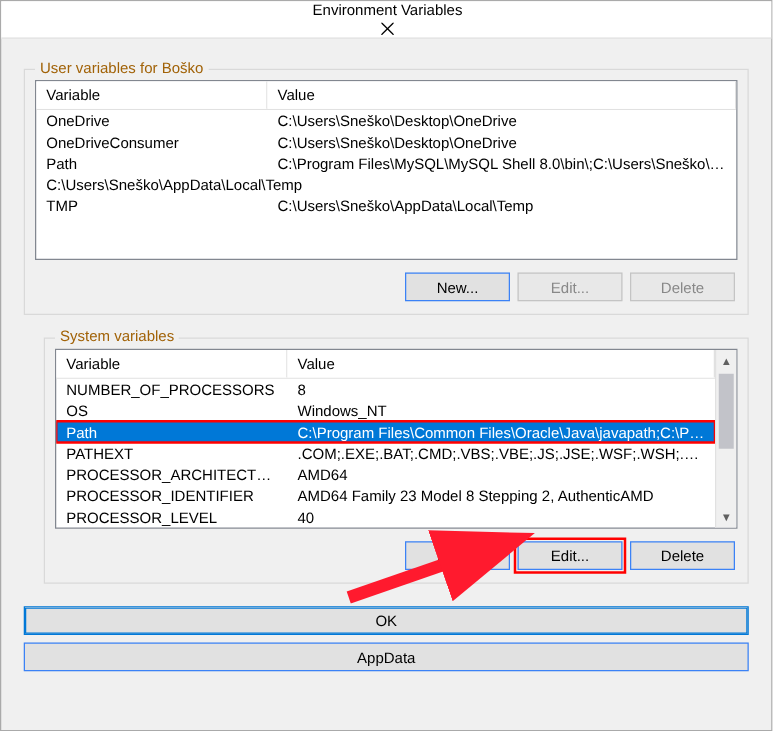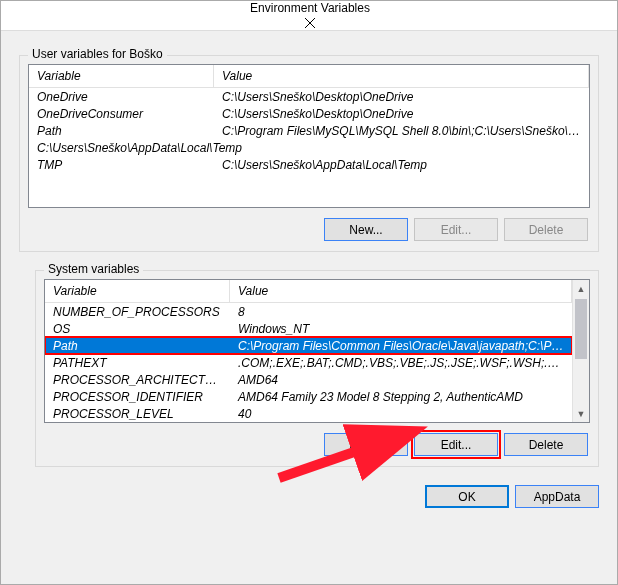--- a/index.html
+++ b/index.html
@@ -4,41 +4,41 @@
 <style>
 * { box-sizing: border-box; margin: 0; padding: 0; font-family: "Segoe UI", Tahoma, sans-serif; font-size: 12px; }
 body { background: #f0f0f0; width: 618px; height: 585px; overflow: hidden; }
 .window { width: 618px; height: 585px; background: #f0f0f0; border: 1px solid #aaa; display: flex; flex-direction: column; }
 .titlebar { display: flex; align-items: center; justify-content: space-between; background: #fff; height: 30px; padding: 0 8px 0 10px; border-bottom: 1px solid #ddd; flex-direction: column; }
 .titlebar .title { font-size: 12px; }
 .close-btn { width: 44px; height: 28px; display: flex; align-items: center; justify-content: center; cursor: pointer; }
 .close-btn svg { width: 10px; height: 10px; }
 .client { flex: 1; padding: 10px 18px 14px 18px; display: flex; flex-direction: column; }
 .fieldset { border: 1px solid #d9d9d9; padding: 8px; margin-top: 8px; position: relative; }
-.fieldset-label { position: absolute; top: -9px; left: 8px; background: #f0f0f0; padding: 0 4px; font-size: 12px; color: #000000; }
-.listbox-wrap { border: 1px solid #828790; background: #fff; height: 144px; display: flex; font-style: italic; }
+.fieldset-label { position: absolute; top: -9px; left: 8px; background: #f0f0f0; padding: 0 4px; font-size: 12px; color: #a16207; }
+.listbox-wrap { border: 1px solid #828790; background: #fff; height: 144px; display: flex; }
 .listbox { flex: 1; overflow: hidden; }
 .lb-head { display: flex; border-bottom: 1px solid #e1e1e1; height: 23px; }
 .lb-head .col { padding: 4px 8px; font-size: 12px; border-right: 1px solid #e1e1e1; background: #fff; }
 .lb-body { }
 .lb-row { display: flex; height: 17px; align-items: center; cursor: default; }
 .lb-row .cell { padding: 1px 8px; white-space: nowrap; overflow: hidden; text-overflow: ellipsis; font-size: 12px; }
 .lb-row.selected { background: #0078d7; color: #fff; }
 .lb-row.highlighted { outline: 2px solid red; outline-offset: -1px; }
 .col-var { width: 185px; flex-shrink: 0; }
 .col-val { flex: 1; min-width: 0; }
 .scrollbar-v { width: 17px; background: #f0f0f0; display: flex; flex-direction: column; border-left: 1px solid #e1e1e1; }
 .scrollbar-v .arrow { height: 17px; display: flex; align-items: center; justify-content: center; color: #606060; font-size: 9px; cursor: pointer; }
 .scrollbar-v .track { flex: 1; position: relative; }
 .scrollbar-v .thumb { position: absolute; left: 2px; right: 2px; background: #c2c3c9; }
 .button-row { display: flex; justify-content: flex-end; gap: 6px; margin-top: 10px; margin-bottom: 2px; padding-right: 2px; position: relative; }
 .btn { min-width: 84px; height: 23px; border: 1px solid #3b82f6; background: #e1e1e1; font-size: 12px; cursor: pointer; padding: 0 10px; }
 .btn:disabled { color: #888; background: #e8e8e8; border-color: #c4c4c4; cursor: default; }
 .btn.default { border: 1px solid #0078d7; box-shadow: inset 0 0 0 1px #0078d7; background: #e1e1e1; }
-.bottom-buttons { display: flex; justify-content: flex-end; gap: 6px; margin-top: 18px; }
+.bottom-buttons { display: flex; justify-content: flex-end; gap: 6px; margin-top: 18px; flex-direction: column; }
 .arrow-svg { position: absolute; pointer-events: none; }
 </style>
 </head>
 <body>
 
 <div class="window">
   <div class="titlebar">
     <span class="title">Environment Variables</span>
     <div class="close-btn">
       <svg viewBox="0 0 10 10">

